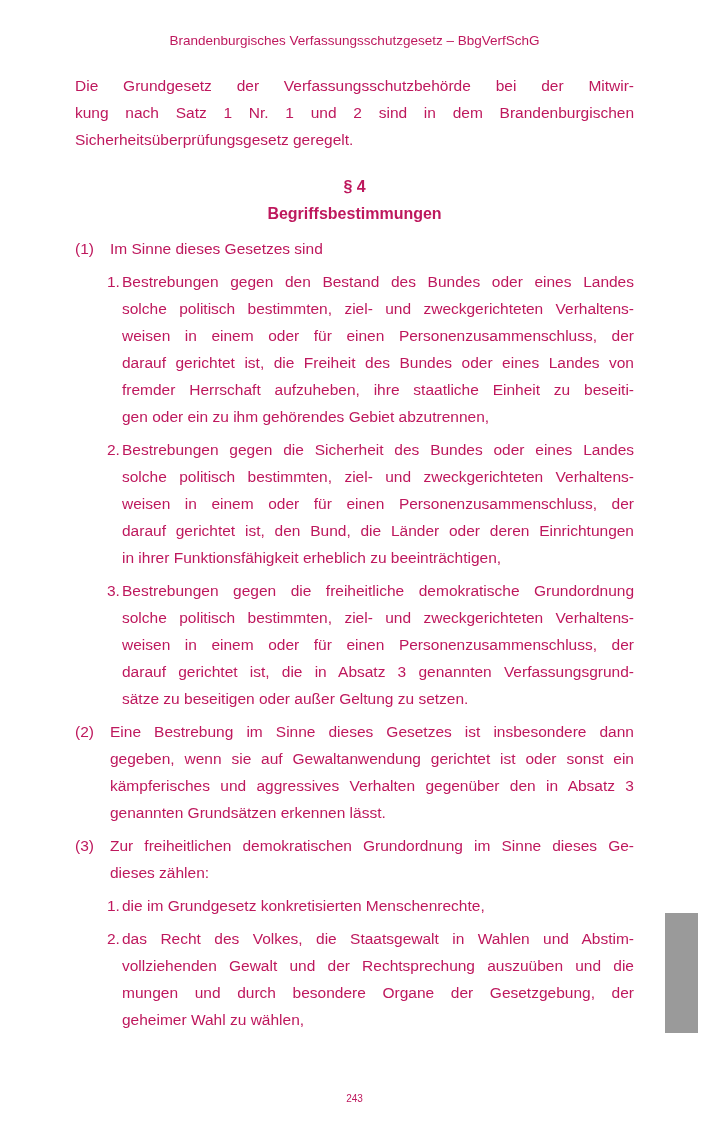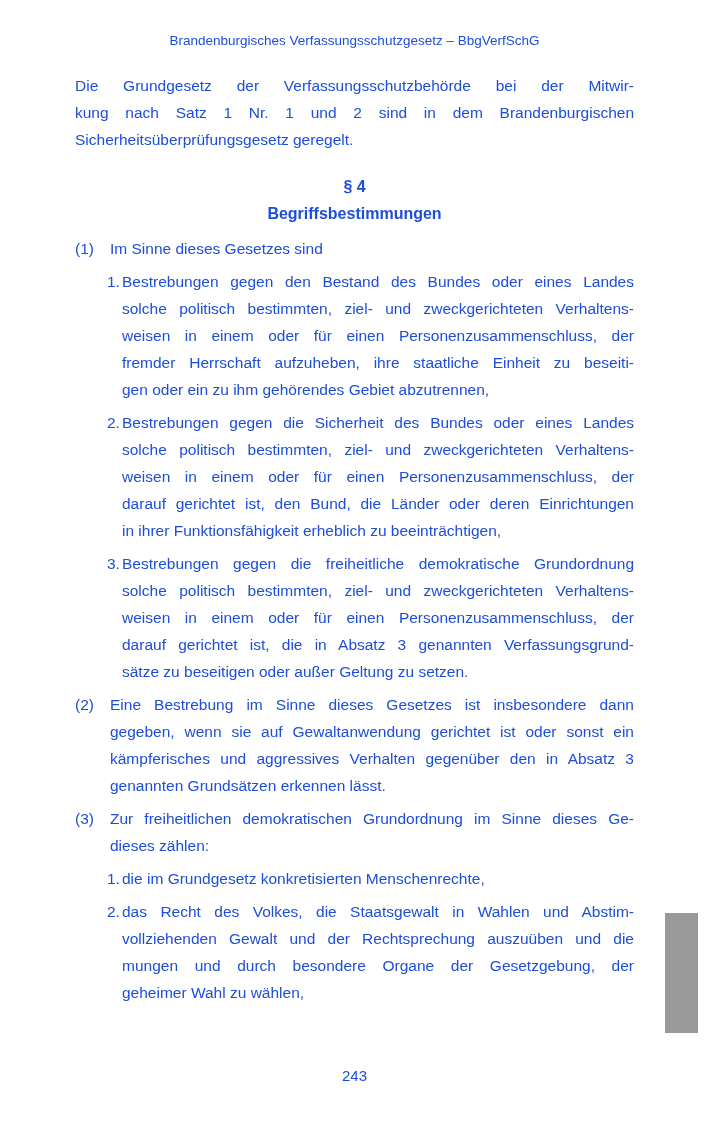--- a/index.html
+++ b/index.html
@@ -80,32 +80,32 @@
   .side-tab {
     position: absolute;
     left: 665px;
     top: 913px;
     width: 33px;
     height: 120px;
     background: #9a9a9a;
   }
   .page-number {
     position: absolute;
-    top: 1068px;
+    top: 1091px;
     left: 0;
     width: 100%;
     text-align: center;
-    font-size: 15px;
+    font-size: 10px;
     line-height: 16px;
   }
 </style>
 </head>
 <body>
 
-<div class="page" style="color: #1d4ed8;">
+<div class="page" style="color: #be185d;">
 
   <div class="doc-header">Brandenburgisches Verfassungsschutzgesetz – BbgVerfSchG</div>
 
   <div class="content">
 
     <div class="intro lines">
         <div class="line">Die Grundgesetz der Verfassungsschutzbehörde bei der Mitwir-</div>
         <div class="line">kung nach Satz 1 Nr. 1 und 2 sind in dem Brandenburgischen</div>
         <div class="line">Sicherheitsüberprüfungsgesetz geregelt.</div>
       </div>
@@ -121,20 +121,21 @@
           <div class="sec-body">
             <div class="lines">
               <div class="line">Im Sinne dieses Gesetzes sind</div>
             </div>
             <div class="sub">
               <div class="sub-marker">1.</div>
               <div class="sub-body lines">
                 <div class="line">Bestrebungen gegen den Bestand des Bundes oder eines Landes</div>
                 <div class="line">solche politisch bestimmten, ziel- und zweckgerichteten Verhaltens-</div>
                 <div class="line">weisen in einem oder für einen Personenzusammenschluss, der</div>
+                <div class="line">darauf gerichtet ist, die Freiheit des Bundes oder eines Landes von</div>
                 <div class="line">fremder Herrschaft aufzuheben, ihre staatliche Einheit zu beseiti-</div>
                 <div class="line">gen oder ein zu ihm gehörendes Gebiet abzutrennen,</div>
               </div>
             </div>
             <div class="sub">
               <div class="sub-marker">2.</div>
               <div class="sub-body lines">
                 <div class="line">Bestrebungen gegen die Sicherheit des Bundes oder eines Landes</div>
                 <div class="line">solche politisch bestimmten, ziel- und zweckgerichteten Verhaltens-</div>
                 <div class="line">weisen in einem oder für einen Personenzusammenschluss, der</div>

